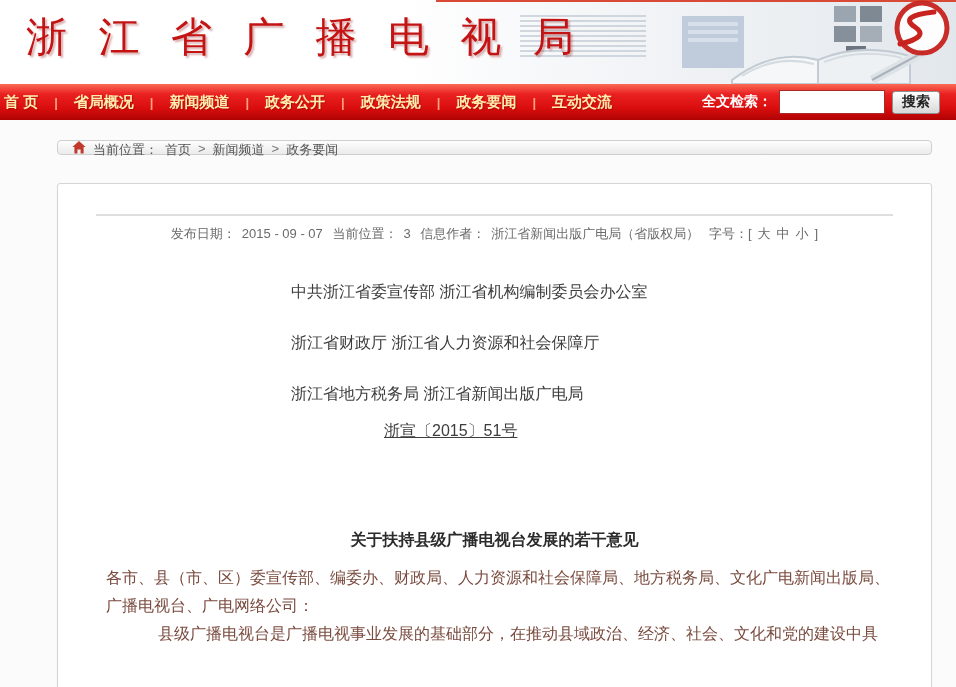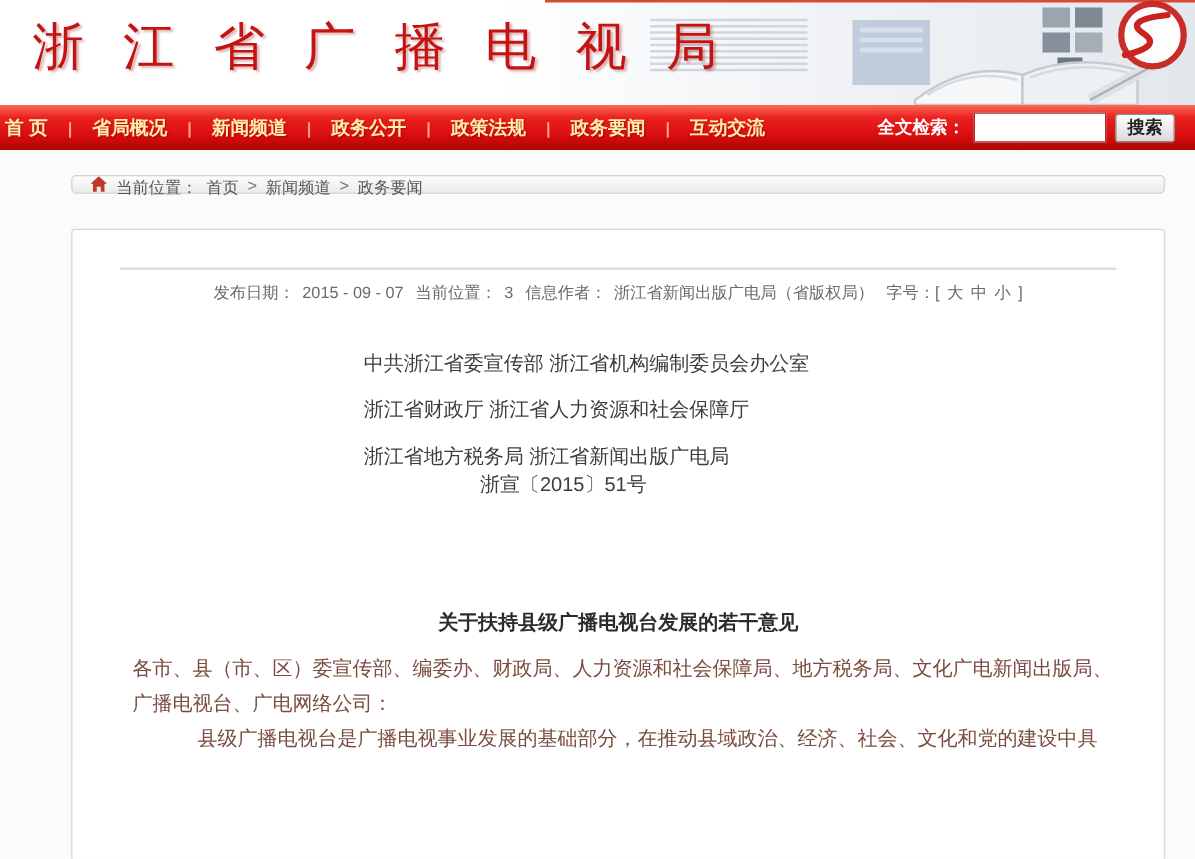--- a/index.html
+++ b/index.html
@@ -62,23 +62,23 @@
   }
   .article-title{
     margin:40px 40px 0;text-align:center;
     font-size:23px;font-weight:bold;color:#141414;letter-spacing:1px;
   }
   .title-rule{margin:30px 38px 0;border:0;border-top:2px solid #dedede;}
   .article-meta{margin:9px 20px 0;text-align:center;font-size:13px;color:#6a6a6a;white-space:nowrap;}
   .article-meta span{margin:0 3px;}
   .size-option{cursor:pointer;margin:0 2px;}
   .article-body{padding:0 38px;color:#3d3d3d;}
-  .recipient{margin-left:195px;margin-top:14px;font-size:16px;line-height:23px;}
+  .recipient{margin-left:195px;margin-top:28px;font-size:16px;line-height:23px;}
   .recipient-first{margin-top:37px;}
-  .doc-number{margin-left:288px;font-size:16px;line-height:23px;}
+  .doc-number{margin-left:288px;margin-top:14px;font-size:16px;line-height:23px;text-decoration:underline;}
   .doc-title{margin-top:88px;text-align:center;font-size:16px;font-weight:bold;color:#2b2b2b;font-family:Liberation Serif, serif;}
   .addressees{margin:13px 2px 0 10px;font-size:16px;line-height:28px;color:#7a4b3f;}
   .para{margin:0 2px 0 10px;text-indent:52px;font-size:16px;line-height:28px;color:#7a4b3f;}
 </style>
 </head>
 <body>
 
 <div class="page">
 
   <div class="banner">

